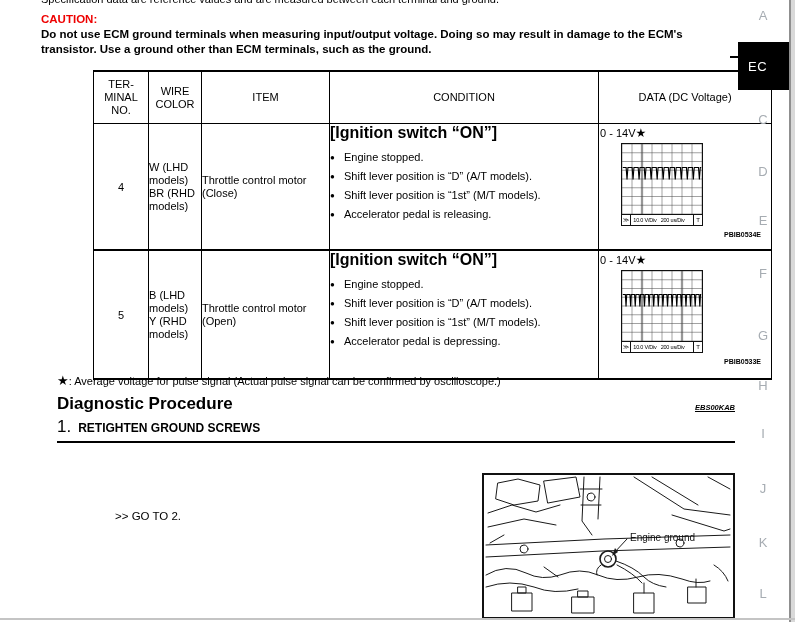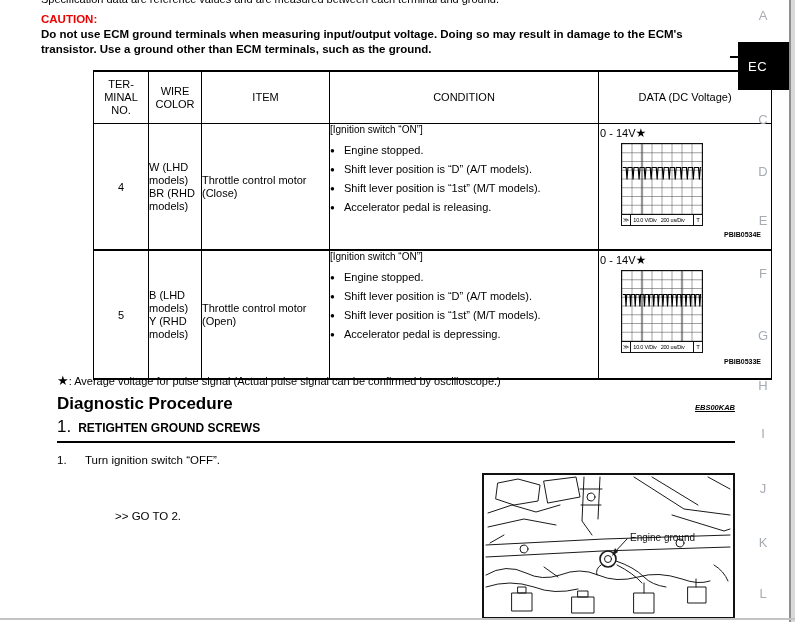--- a/index.html
+++ b/index.html
@@ -17,21 +17,21 @@
   
   #spec-table{left:57px;top:70px;border-collapse:collapse;table-layout:fixed;margin-left:36px;}
   #spec-table th,#spec-table td{border:1px solid #000;font-size:11px;padding:0;}
   #spec-table{border-top:2px solid #000;}
   #spec-table thead th{height:51px;text-align:center;font-weight:normal;white-space:pre-line;line-height:13px;}
   #spec-table tr.r1 td{height:125px;border-bottom:2px solid #000;}
   #spec-table tr.r2 td{height:127px;border-bottom:2px solid #000;}
   td.c-term{text-align:center;vertical-align:middle;font-size:11.5px;}
   td.c-wire,td.c-item{vertical-align:middle;padding:0 0 0 6px;white-space:pre-line;line-height:13px;}
   td.c-cond{vertical-align:top;padding:12px 0 0 12px;}
-  .cond-head{font-weight:normal;font-size:10px;margin-bottom:6px;}
+  .cond-head{font-weight:bold;font-size:16px;margin-bottom:6px;}
   ul.cond-list{list-style:none;margin:0;padding:0;}
   ul.cond-list li{font-size:11px;line-height:19px;padding-left:14px;position:relative;}
   ul.cond-list li::before{content:"●";position:absolute;left:0;top:0;font-size:8px;line-height:19px;}
   td.c-data{vertical-align:top;padding:3px 0 0 3px;}
   .scope-label{font-size:11px;margin:2px 0 3px 1px;}
   .scope-label .star{font-size:12px;}
   .scope{margin-left:22px;width:80px;border:1.5px solid #111;background:#fff;}
   .scope svg{display:block;}
   .scope-bar{display:flex;align-items:stretch;border-top:1px solid #111;height:10px;font-size:5.5px;line-height:10px;white-space:nowrap;}
   .sb-box{border-right:1px solid #111;padding:0 1px;font-size:6px;}
@@ -203,21 +203,20 @@
 <div class="abs" id="diag-head">
   <span id="diag-title">Diagnostic Procedure</span>
   <span id="diag-code">EBS00KAB</span>
 </div>
 <div class="abs" id="step-head">
   <span id="step-num">1.</span>
   <span id="step-title">RETIGHTEN GROUND SCREWS</span>
 </div>
 
 <div class="abs" id="steps">
-  <div class="step-line"><span class="n">1.</span><span>Turn ignition switch “OFF”.</span></div>
 </div>
 <div class="abs" id="goto">&gt;&gt; GO TO 2.</div>
 
 <div class="abs" id="figure">
   <svg width="249" height="141" viewBox="0 0 249 141" fill="none" stroke="#1a1a1a" stroke-width="1" stroke-linecap="round" stroke-linejoin="round">
     <g>
       <path d="M4,38 L28,30 L52,37 L76,30"></path>
       <path d="M4,52 L40,44 L72,50"></path>
       <path d="M14,8 L34,4 L56,10 L54,26 L30,30 L12,24 Z"></path>
       <path d="M60,6 L92,2 L96,22 L64,28 Z"></path>

